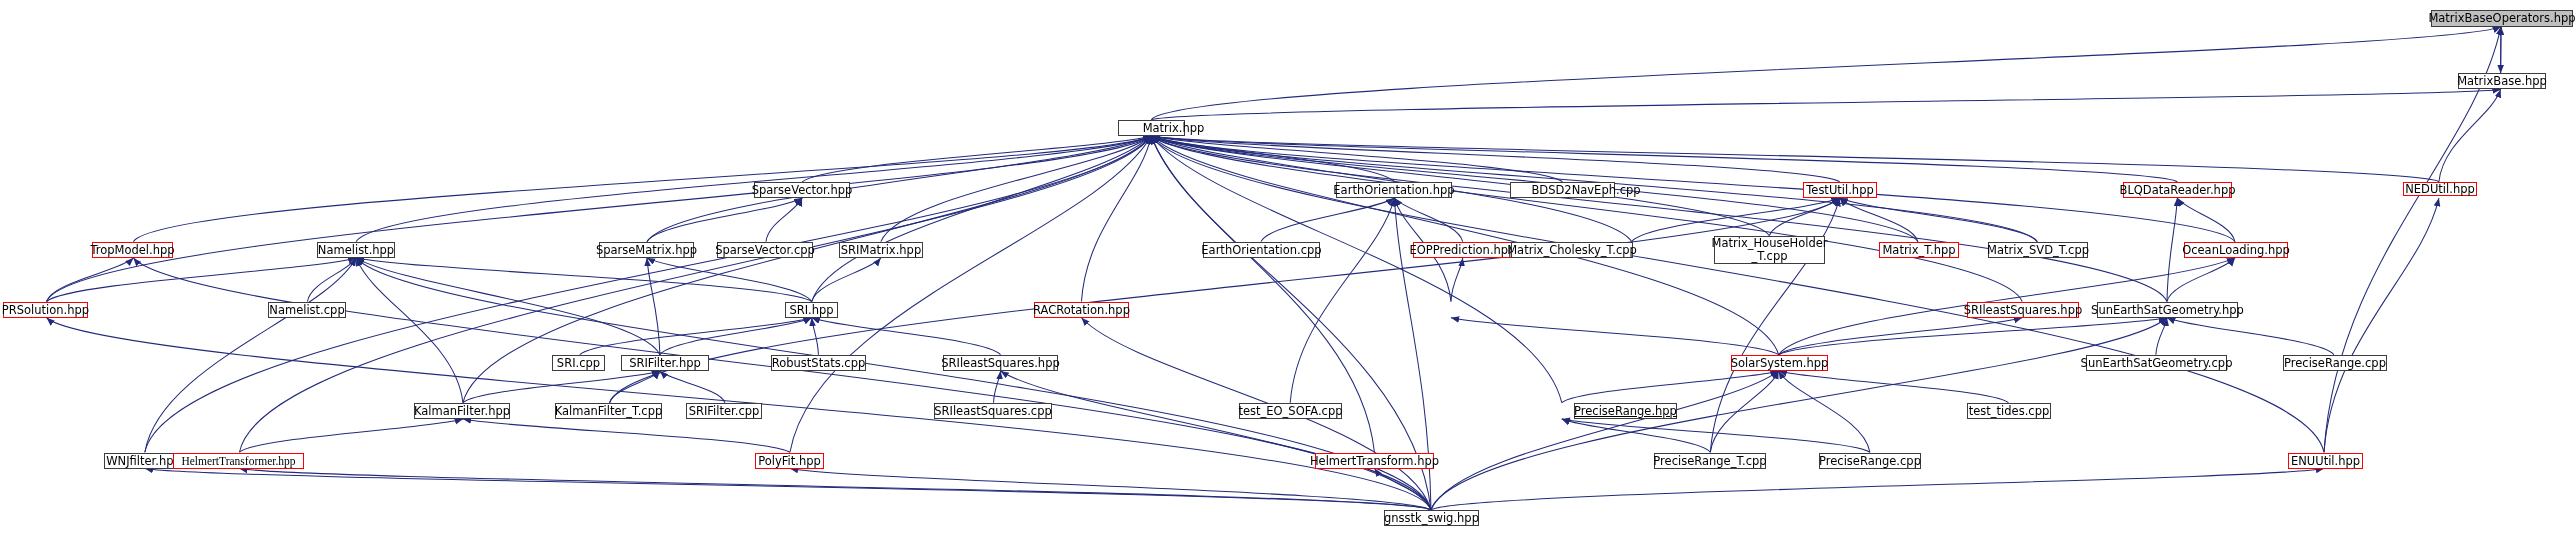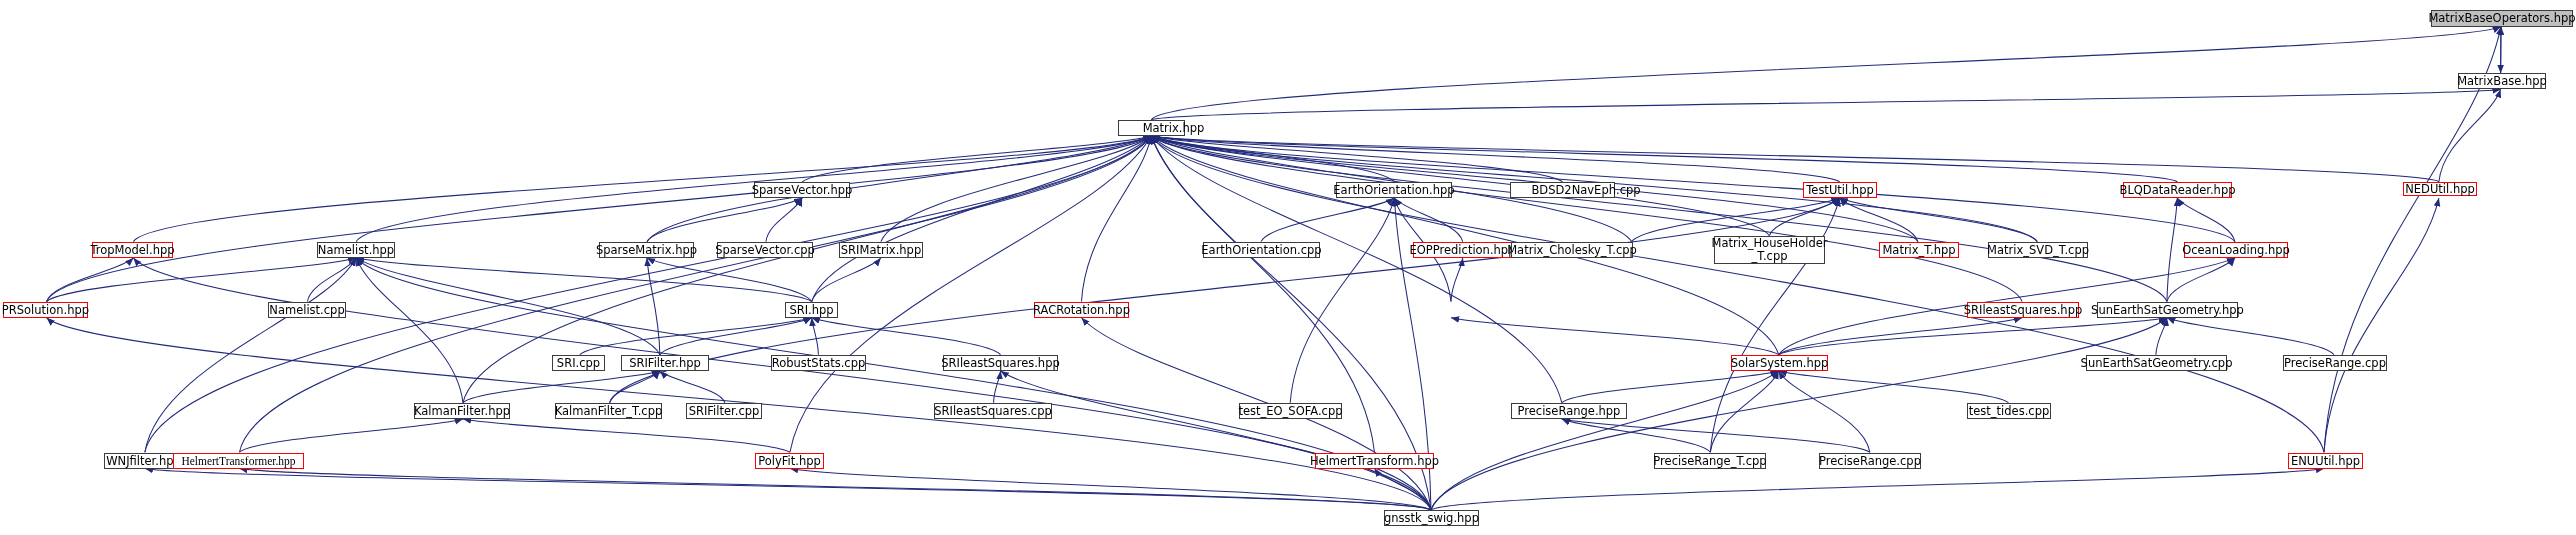--- a/index.html
+++ b/index.html
@@ -179,21 +179,21 @@
       <div class="node black" style="left: 771px; top: 355px; width: 95px; height: 16.3px;">RobustStats.cpp</div>
       <div class="node black" style="left: 943px; top: 355px; width: 115px; height: 16.3px;">SRIleastSquares.hpp</div>
       <div class="node red" style="left: 1731px; top: 355px; width: 97px; height: 16.3px;">SolarSystem.hpp</div>
       <div class="node black" style="left: 2086px; top: 355px; width: 141px; height: 16.3px;">SunEarthSatGeometry.cpp</div>
       <div class="node black" style="left: 2283px; top: 355px; width: 104px; height: 16.3px;">PreciseRange.cpp</div>
       <div class="node black" style="left: 414px; top: 403px; width: 96px; height: 16.3px;">KalmanFilter.hpp</div>
       <div class="node black" style="left: 555px; top: 403px; width: 107px; height: 16.3px;">KalmanFilter_T.cpp</div>
       <div class="node black" style="left: 686px; top: 403px; width: 76px; height: 16.3px;">SRIFilter.cpp</div>
       <div class="node black" style="left: 934px; top: 403px; width: 118px; height: 16.3px;">SRIleastSquares.cpp</div>
       <div class="node black" style="left: 1239px; top: 403px; width: 103px; height: 16.3px;">test_EO_SOFA.cpp</div>
-      <div class="node black" style="left: 1511px; top: 403px; width: 116px; height: 16.3px;">PreciseRange.hpp</div>
+      <div class="node black" style="left: 1574px; top: 403px; width: 103px; height: 16.3px; text-decoration: underline;">PreciseRange.hpp</div>
       <div class="node black" style="left: 1967px; top: 403px; width: 84px; height: 16.3px;">test_tides.cpp</div>
       <div class="node black" style="left: 104px; top: 453px; width: 79px; height: 16.3px;">WNJfilter.hpp</div>
       <div class="node red" style="left: 173px; top: 453px; width: 131px; height: 16.3px; font-family: Liberation Serif, serif;">HelmertTransformer.hpp</div>
       <div class="node red" style="left: 755px; top: 453px; width: 69px; height: 16.3px;">PolyFit.hpp</div>
       <div class="node red" style="left: 1315px; top: 453px; width: 119px; height: 16.3px;">HelmertTransform.hpp</div>
       <div class="node black" style="left: 1654px; top: 453px; width: 112px; height: 16.3px;">PreciseRange_T.cpp</div>
       <div class="node black" style="left: 1819px; top: 453px; width: 102px; height: 16.3px;">PreciseRange.cpp</div>
       <div class="node red" style="left: 2288px; top: 453px; width: 75px; height: 16.3px;">ENUUtil.hpp</div>
       <div class="node black" style="left: 1384px; top: 510px; width: 95px; height: 16.3px;">gnsstk_swig.hpp</div>
     </div>

